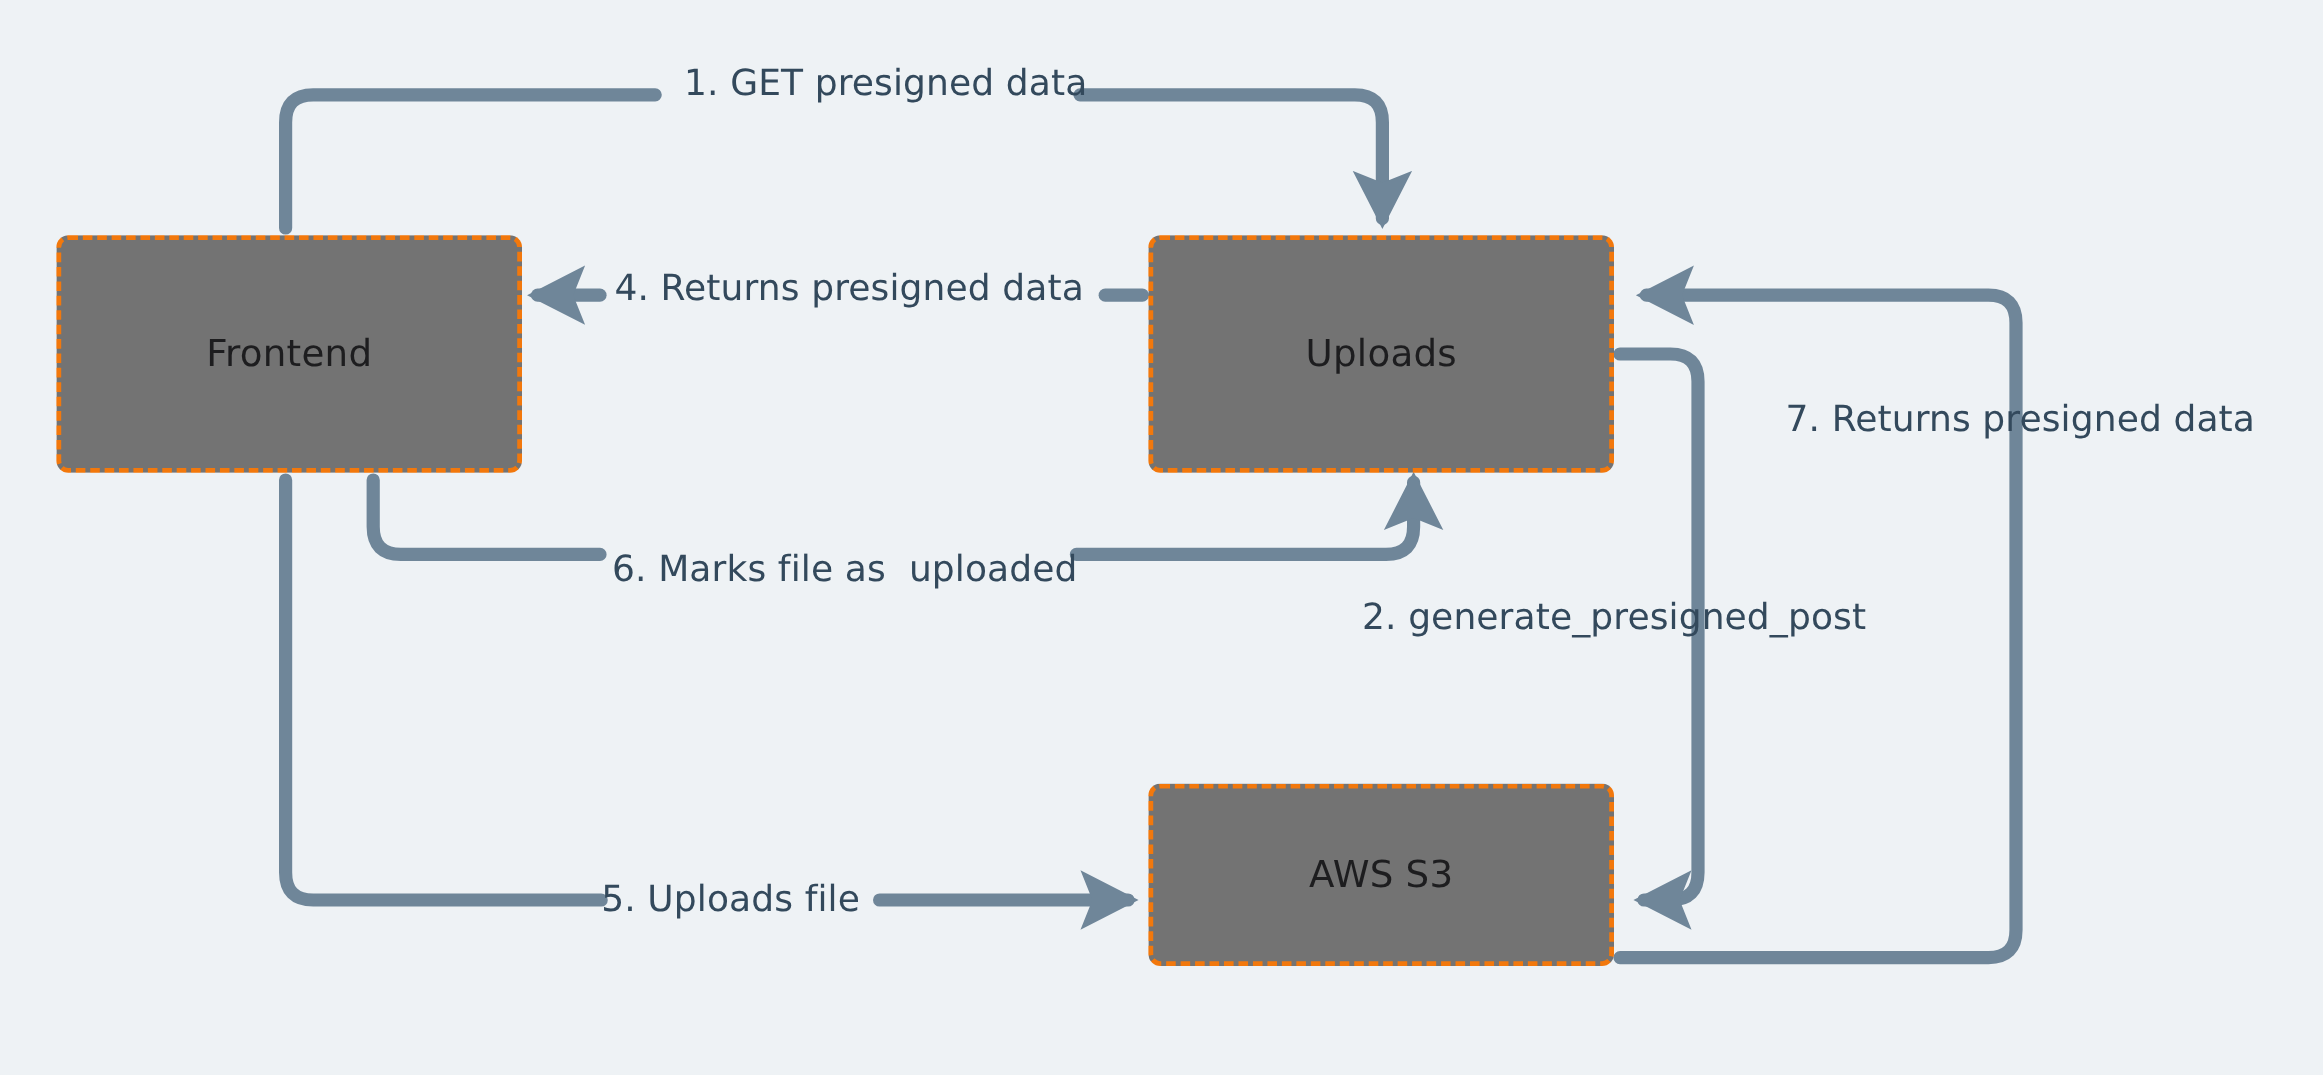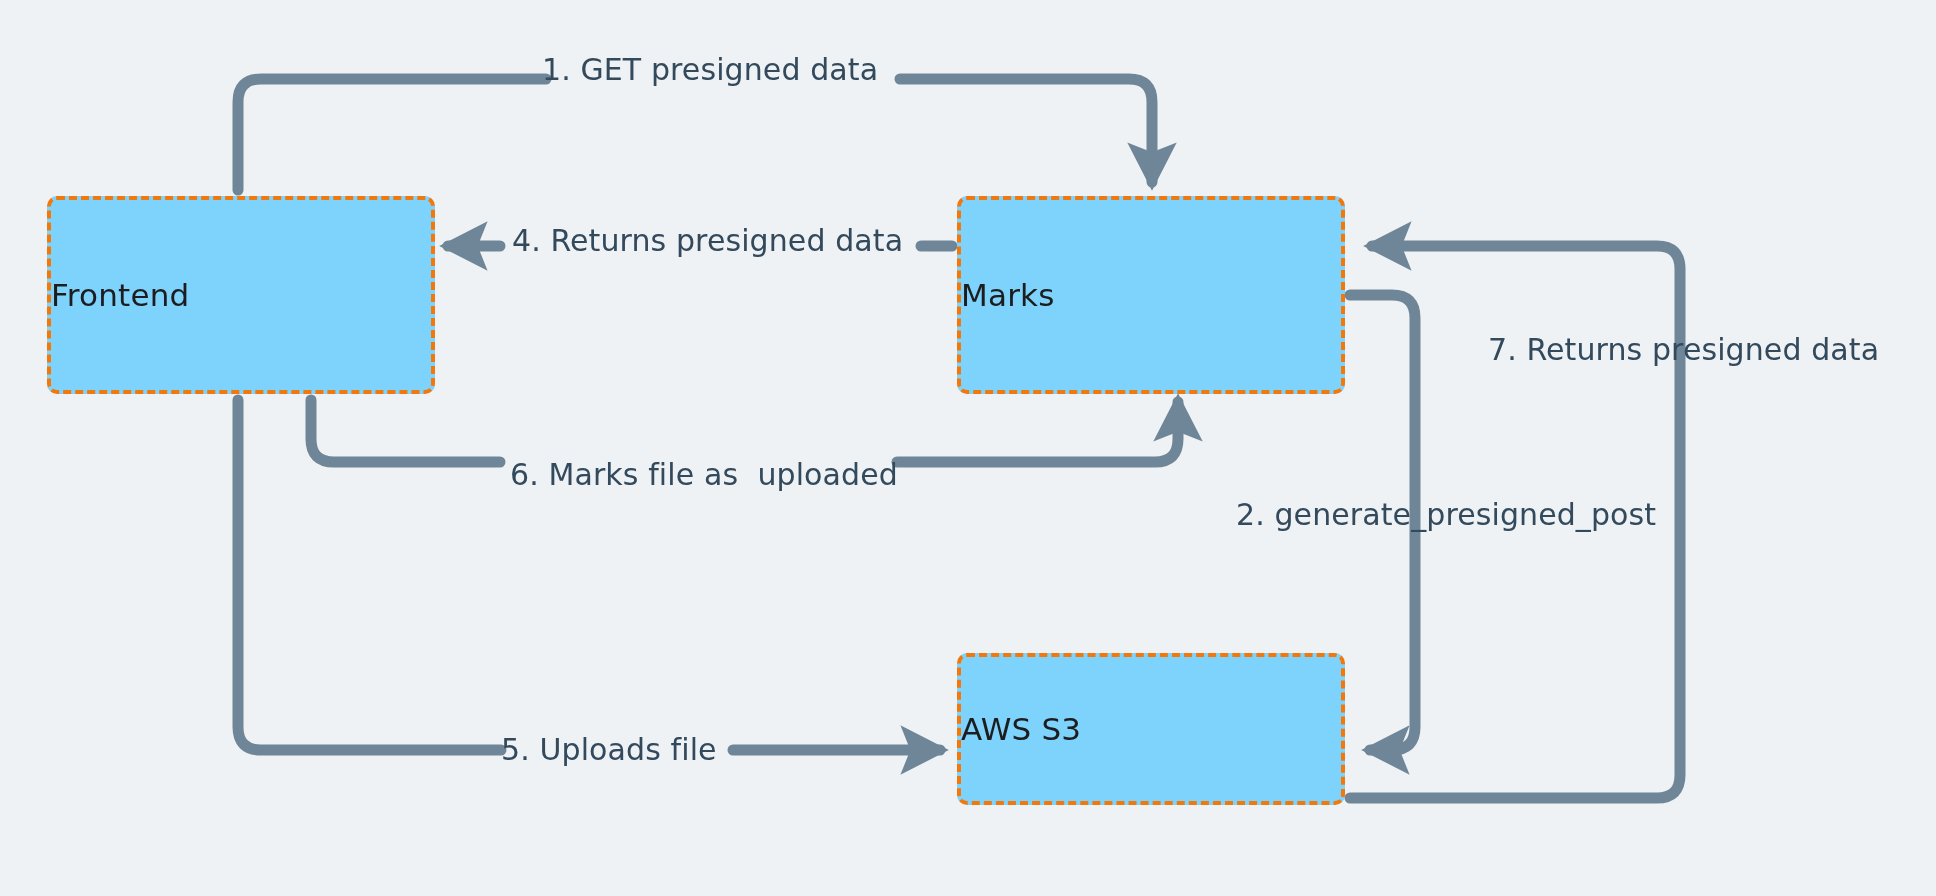--- a/index.html
+++ b/index.html
@@ -21,47 +21,47 @@
   #wires {
     position: absolute;
     left: 0;
     top: 0;
     width: 1936px;
     height: 896px;
   }
   .node {
     position: absolute;
     box-sizing: border-box;
-    background: #7dd3fc;
+    background: #737373;
     border: 4px dashed #f2780c;
     border-radius: 10px;
     display: flex;
     align-items: center;
-    justify-content: flex-start;
+    justify-content: center;
   }
   .node-label {
     font-size: 31px;
     color: #1d1d1f;
     letter-spacing: 0.2px;
     white-space: pre;
   }
   .edge-label {
     position: absolute;
     font-size: 30px;
     color: #33495c;
     white-space: pre;
     letter-spacing: 0.1px;
     line-height: 1;
   }
   #node-frontend { left: 47px;  top: 196px; width: 388px; height: 198px; }
   #node-django   { left: 957px; top: 196px; width: 388px; height: 198px; }
   #node-awss3    { left: 957px; top: 653px; width: 388px; height: 152px; }
 
-  #label-1 { left: 542px;  top: 55px;  }
-  #label-2 { left: 1236px; top: 500px; }
+  #label-1 { left: 570px;  top: 55px;  }
+  #label-2 { left: 1135px; top: 500px; }
   #label-3 { left: 1488px; top: 335px; }
   #label-4 { left: 512px;  top: 226px; }
   #label-5 { left: 501px;  top: 735px; }
   #label-6 { left: 510px;  top: 460px; }
 </style>
 </head>
 <body>
 
 <div id="canvas">
 
@@ -90,21 +90,21 @@
 
       <path d="M 1350,798 L 1657,798 Q 1680,798 1680,775 L 1680,269 Q 1680,246 1657,246 L 1372,246" marker-end="url(#arrowhead)"></path>
     </g>
   </svg>
 
   <div class="node" id="node-frontend">
     <span class="node-label">Frontend</span>
   </div>
 
   <div class="node" id="node-django">
-    <span class="node-label">Marks</span>
+    <span class="node-label">Uploads</span>
   </div>
 
   <div class="node" id="node-awss3">
     <span class="node-label">AWS S3</span>
   </div>
 
   <div class="edge-label" id="label-1">1. GET presigned data</div>
   <div class="edge-label" id="label-2">2. generate_presigned_post</div>
   <div class="edge-label" id="label-3">7. Returns presigned data</div>
   <div class="edge-label" id="label-4">4. Returns presigned data</div>

